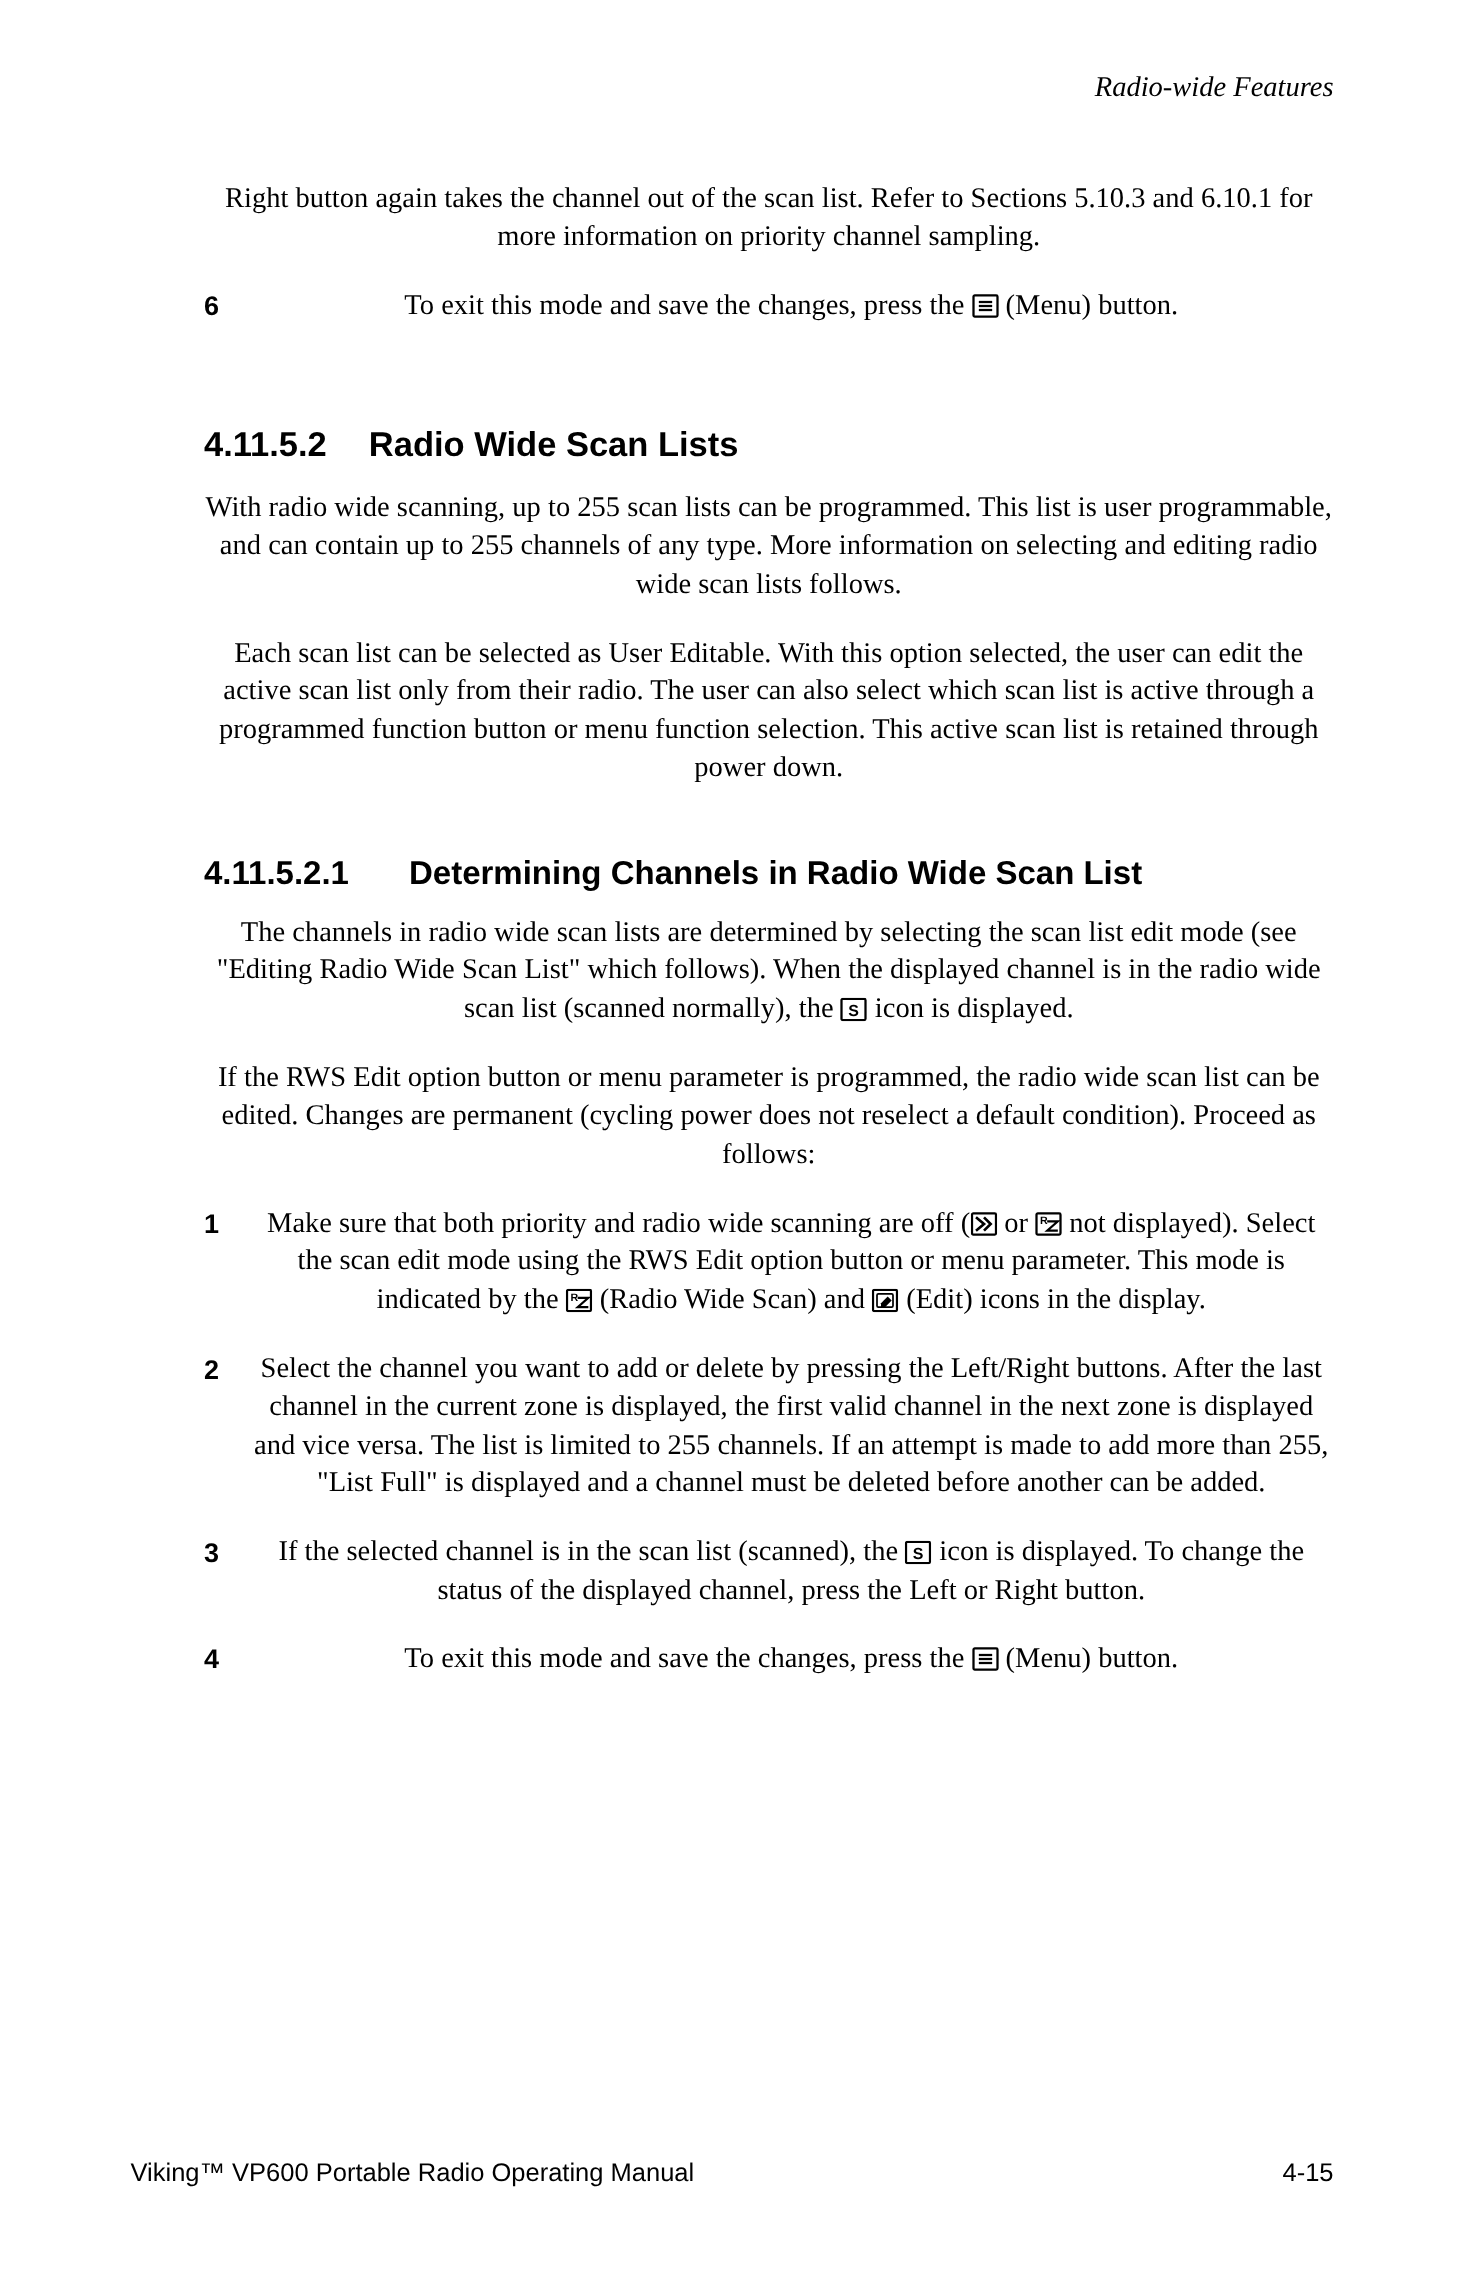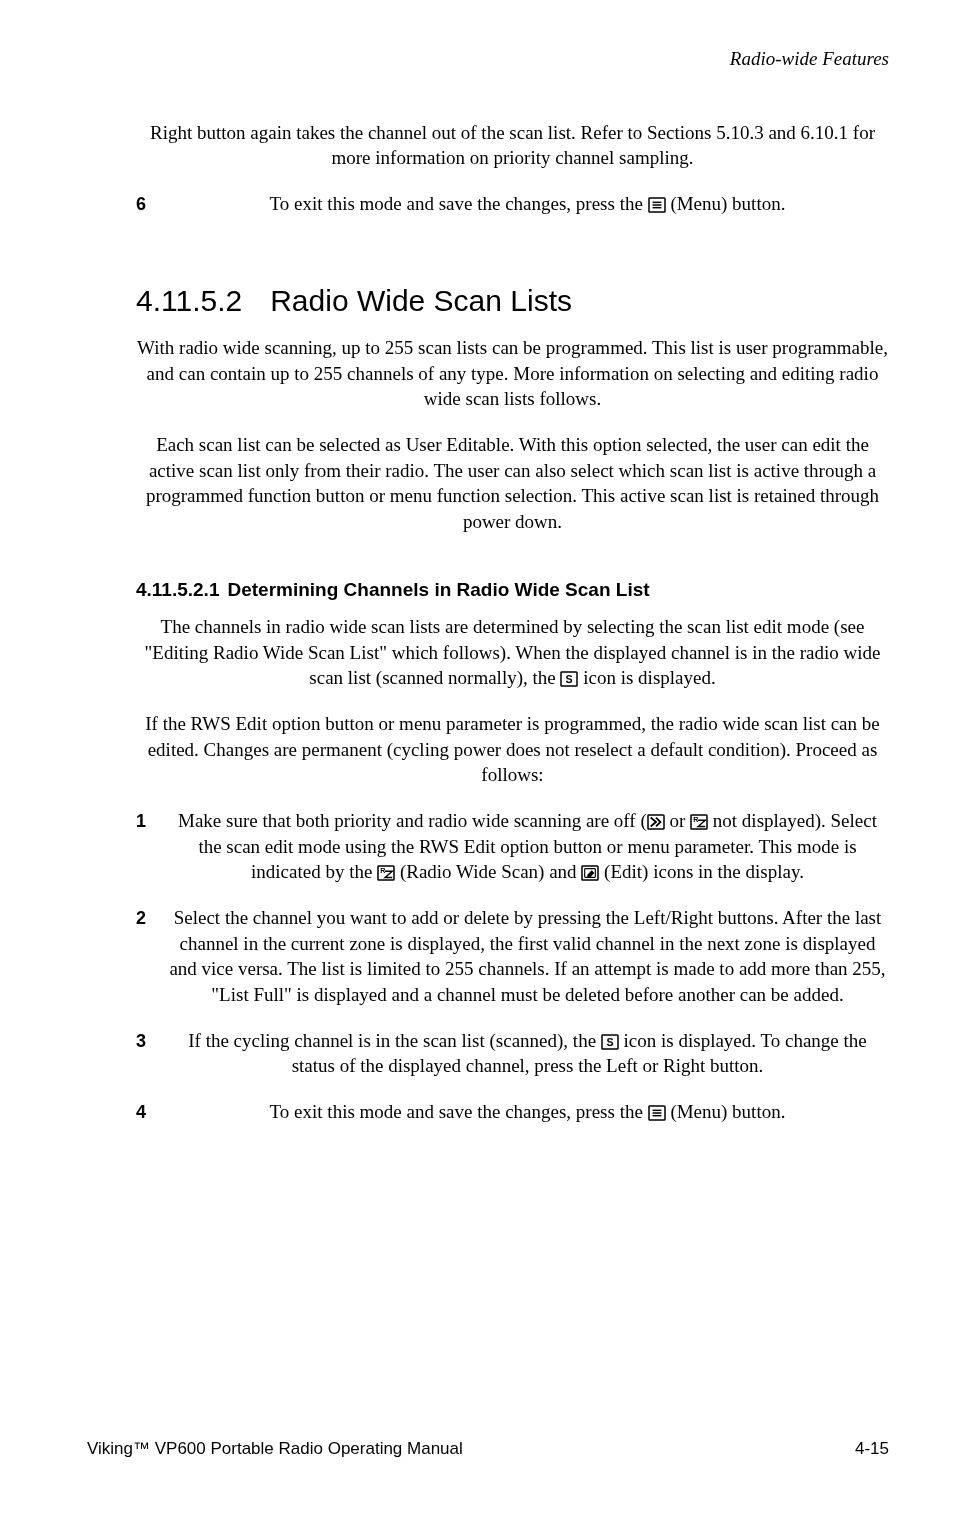--- a/index.html
+++ b/index.html
@@ -46,35 +46,35 @@
     width: 30px;
     flex: 0 0 30px;
     padding-top: 1px;
   }
   .step-body {
     flex: 1;
     text-align: center;
   }
   .h2 {
     font-family: Arial, Helvetica, sans-serif;
-    font-weight: normal;
-    font-size: 30px;
+    font-weight: bold;
+    font-size: 23px;
     margin-top: 64px;
     margin-bottom: 14px;
     display: flex;
     gap: 28px;
   }
   .h3 {
     font-family: Arial, Helvetica, sans-serif;
     font-weight: bold;
-    font-size: 19px;
+    font-size: 22px;
     margin-top: 42px;
     margin-bottom: 12px;
     display: flex;
-    gap: 8px;
+    gap: 40px;
   }
   .icon {
     display: inline-block;
     vertical-align: -3px;
     width: 18px;
     height: 16px;
   }
   .icon svg { width: 100%; height: 100%; display: block; }
   .footer {
     position: absolute;
@@ -171,21 +171,21 @@
     </div>
 
     <div class="step-row">
       <div class="step-num">2</div>
       <div class="step-body">Select the channel you want to add or delete by pressing the Left/Right buttons. After the last channel in the current zone is displayed, the first valid channel in the next zone is displayed and vice versa. The list is limited to 255 channels. If an attempt is made to add more than 255, "List Full" is displayed and a channel must be deleted before another can be added.</div>
     </div>
 
     <div class="step-row">
       <div class="step-num">3</div>
       <div class="step-body">
-        <span>If the cycling channel is in the scan list (scanned), the </span><span class="icon"><svg>
+        <span>If the selected channel is in the scan list (scanned), the </span><span class="icon"><svg>
               <use href="#ico-s"></use>
             </svg></span><span> icon is displayed. To change the status of the displayed channel, press the Left or Right button.</span>
       </div>
     </div>
 
     <div class="step-row">
       <div class="step-num">4</div>
       <div class="step-body">
         <span>To exit this mode and save the changes, press the </span><span class="icon"><svg>
               <use href="#ico-menu"></use>

